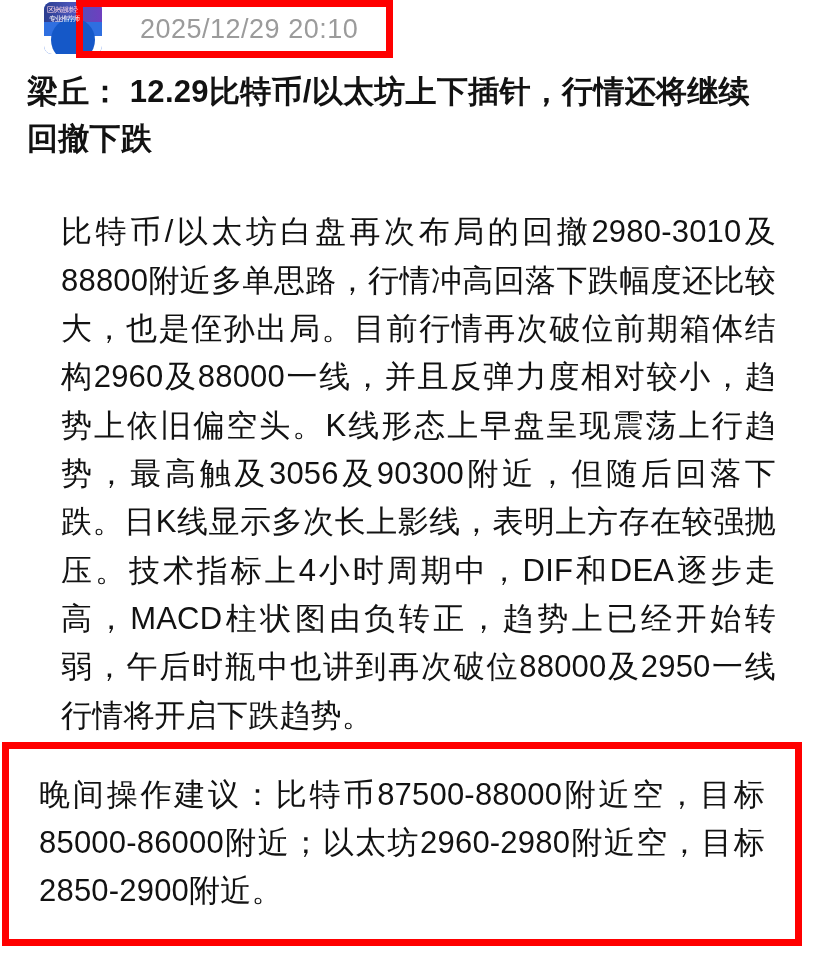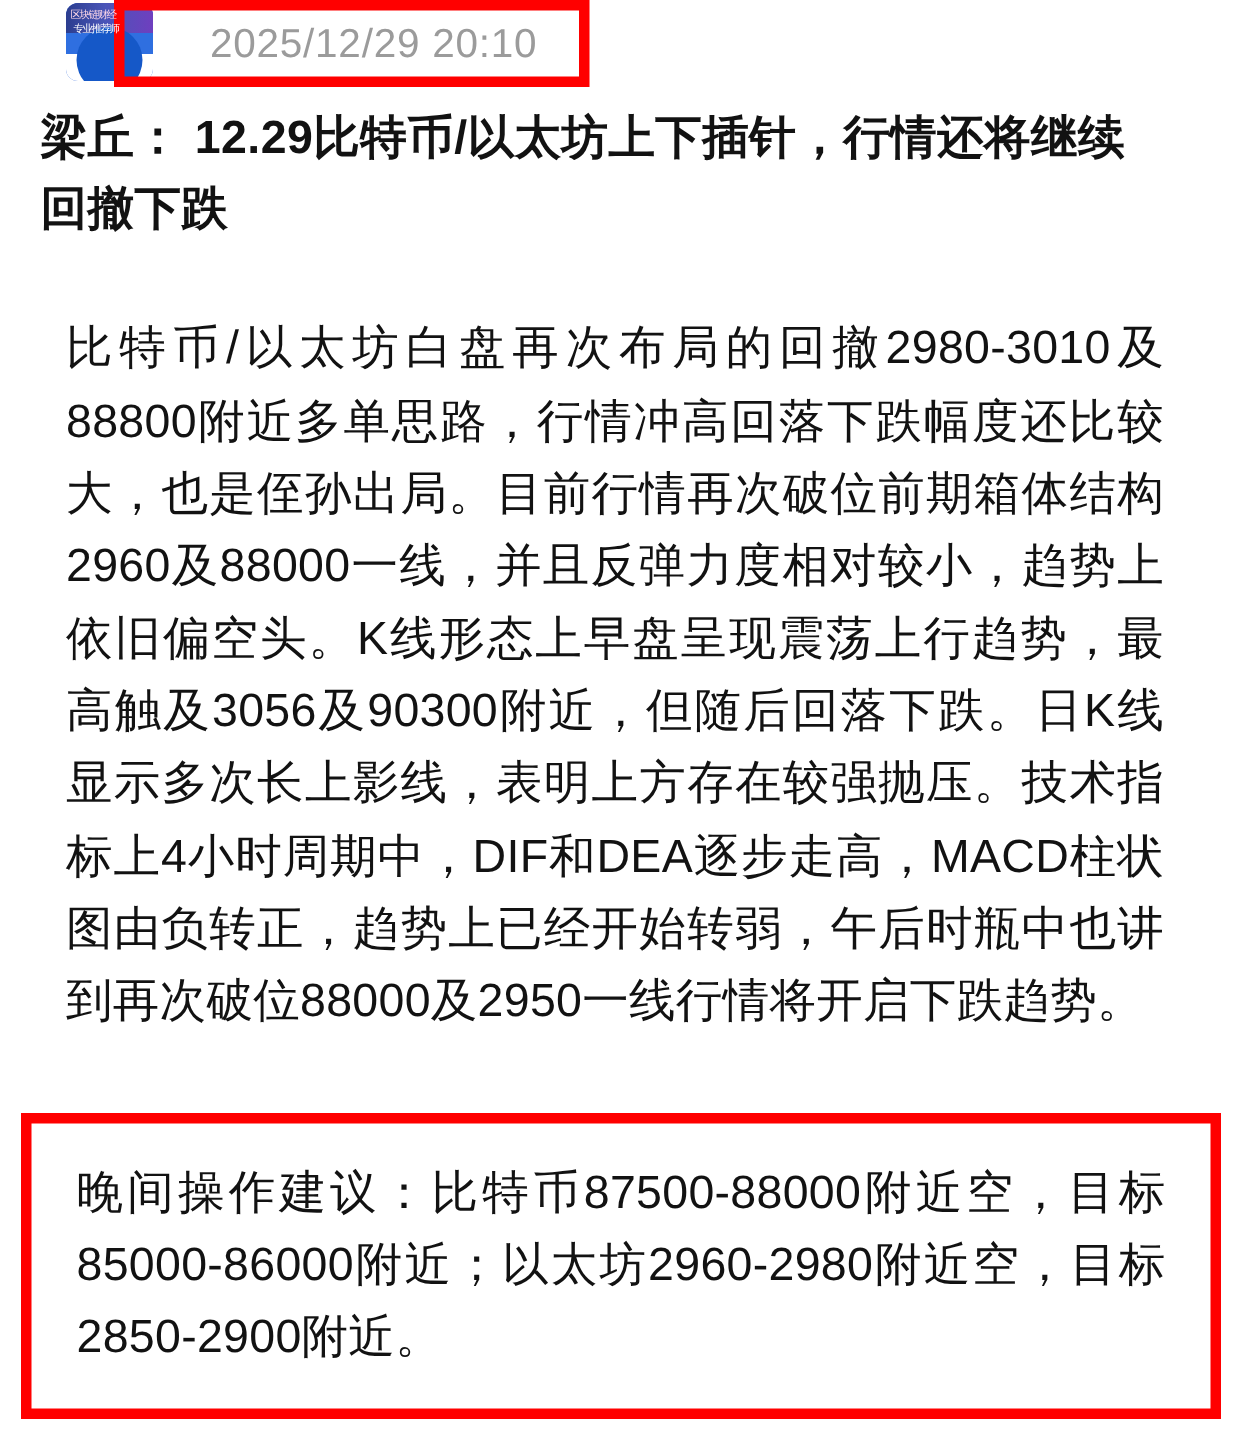--- a/index.html
+++ b/index.html
@@ -124,32 +124,32 @@
     color: #121212;
     letter-spacing: 0.3px;
   }
 
   .spacer {
     height: 46px;
   }
 
   .body-para {
     margin: 0;
-    padding: 0 52px 0 44px;
+    padding: 0 52px 0 61px;
     font-size: 31px;
     line-height: 1.56;
     color: #121212;
     letter-spacing: 0.2px;
     text-align: justify;
   }
 
   
   .advice-box {
     position: absolute;
-    left: 14px;
+    left: 2px;
     bottom: 8px;
     width: 800px;
     box-sizing: border-box;
     border: 7px solid #ff0000;
     padding: 22px 30px 24px 30px;
   }
   .advice-text {
     margin: 0;
     font-size: 31px;
     line-height: 1.55;

